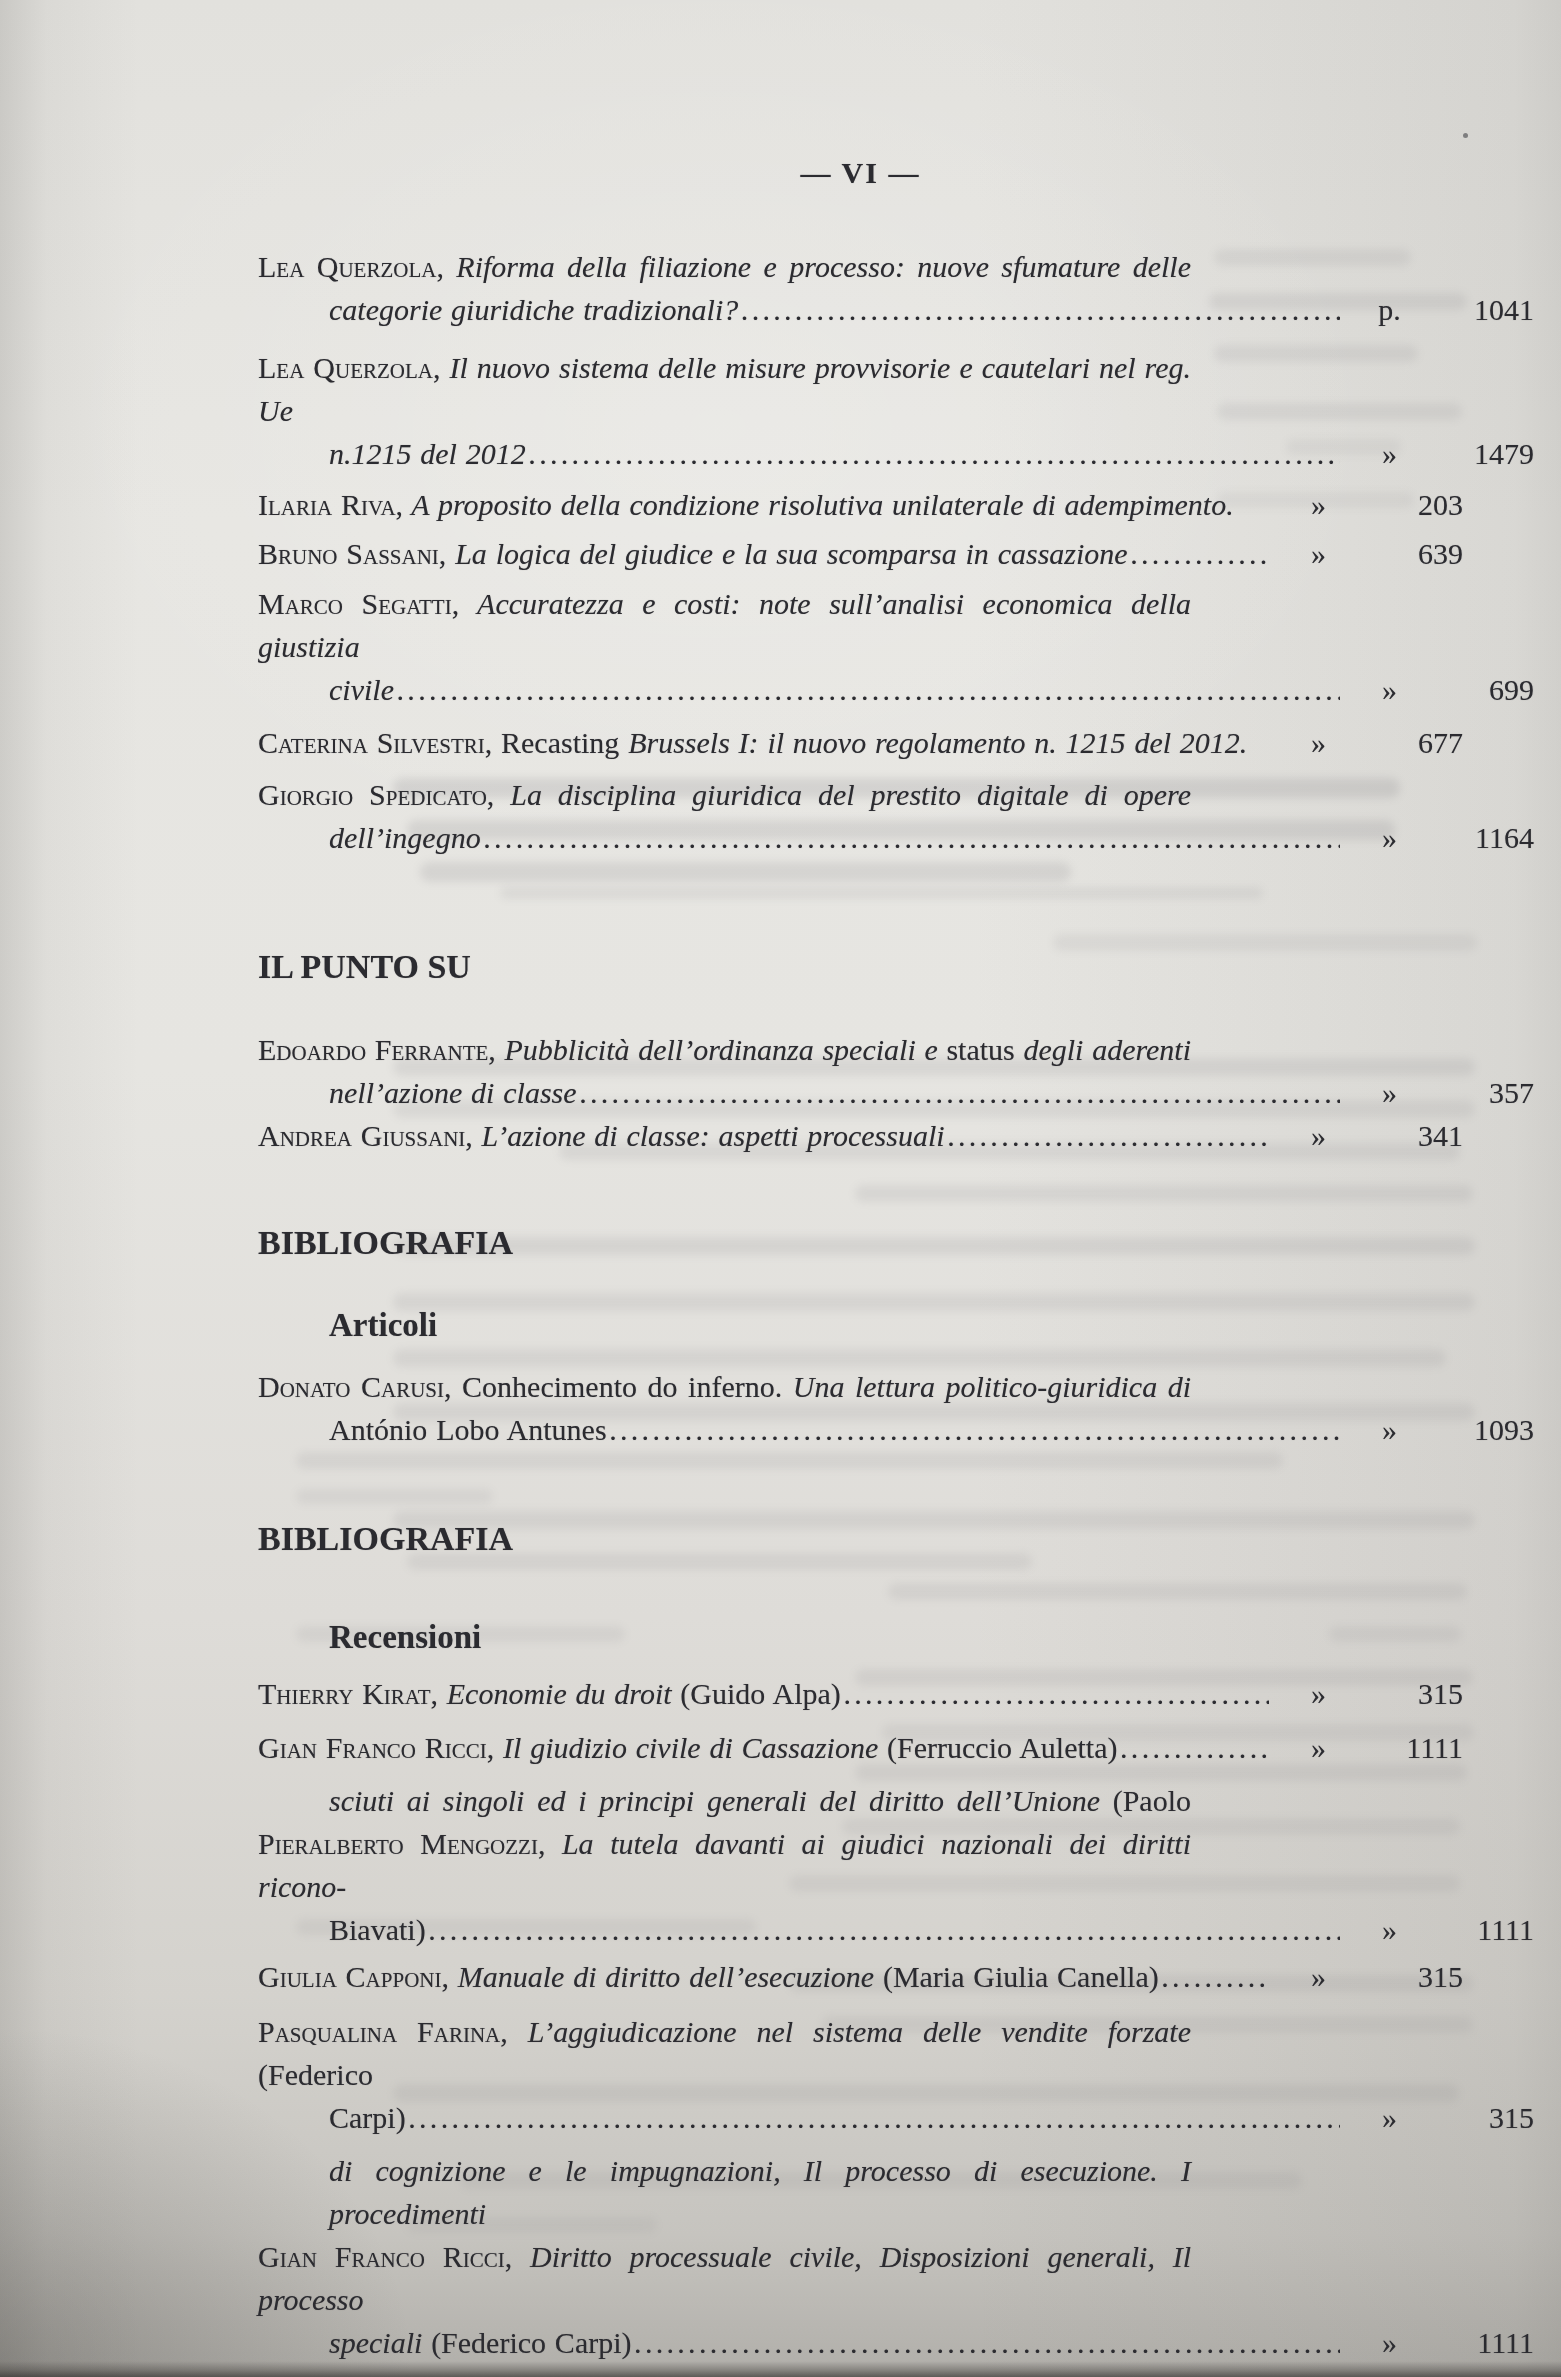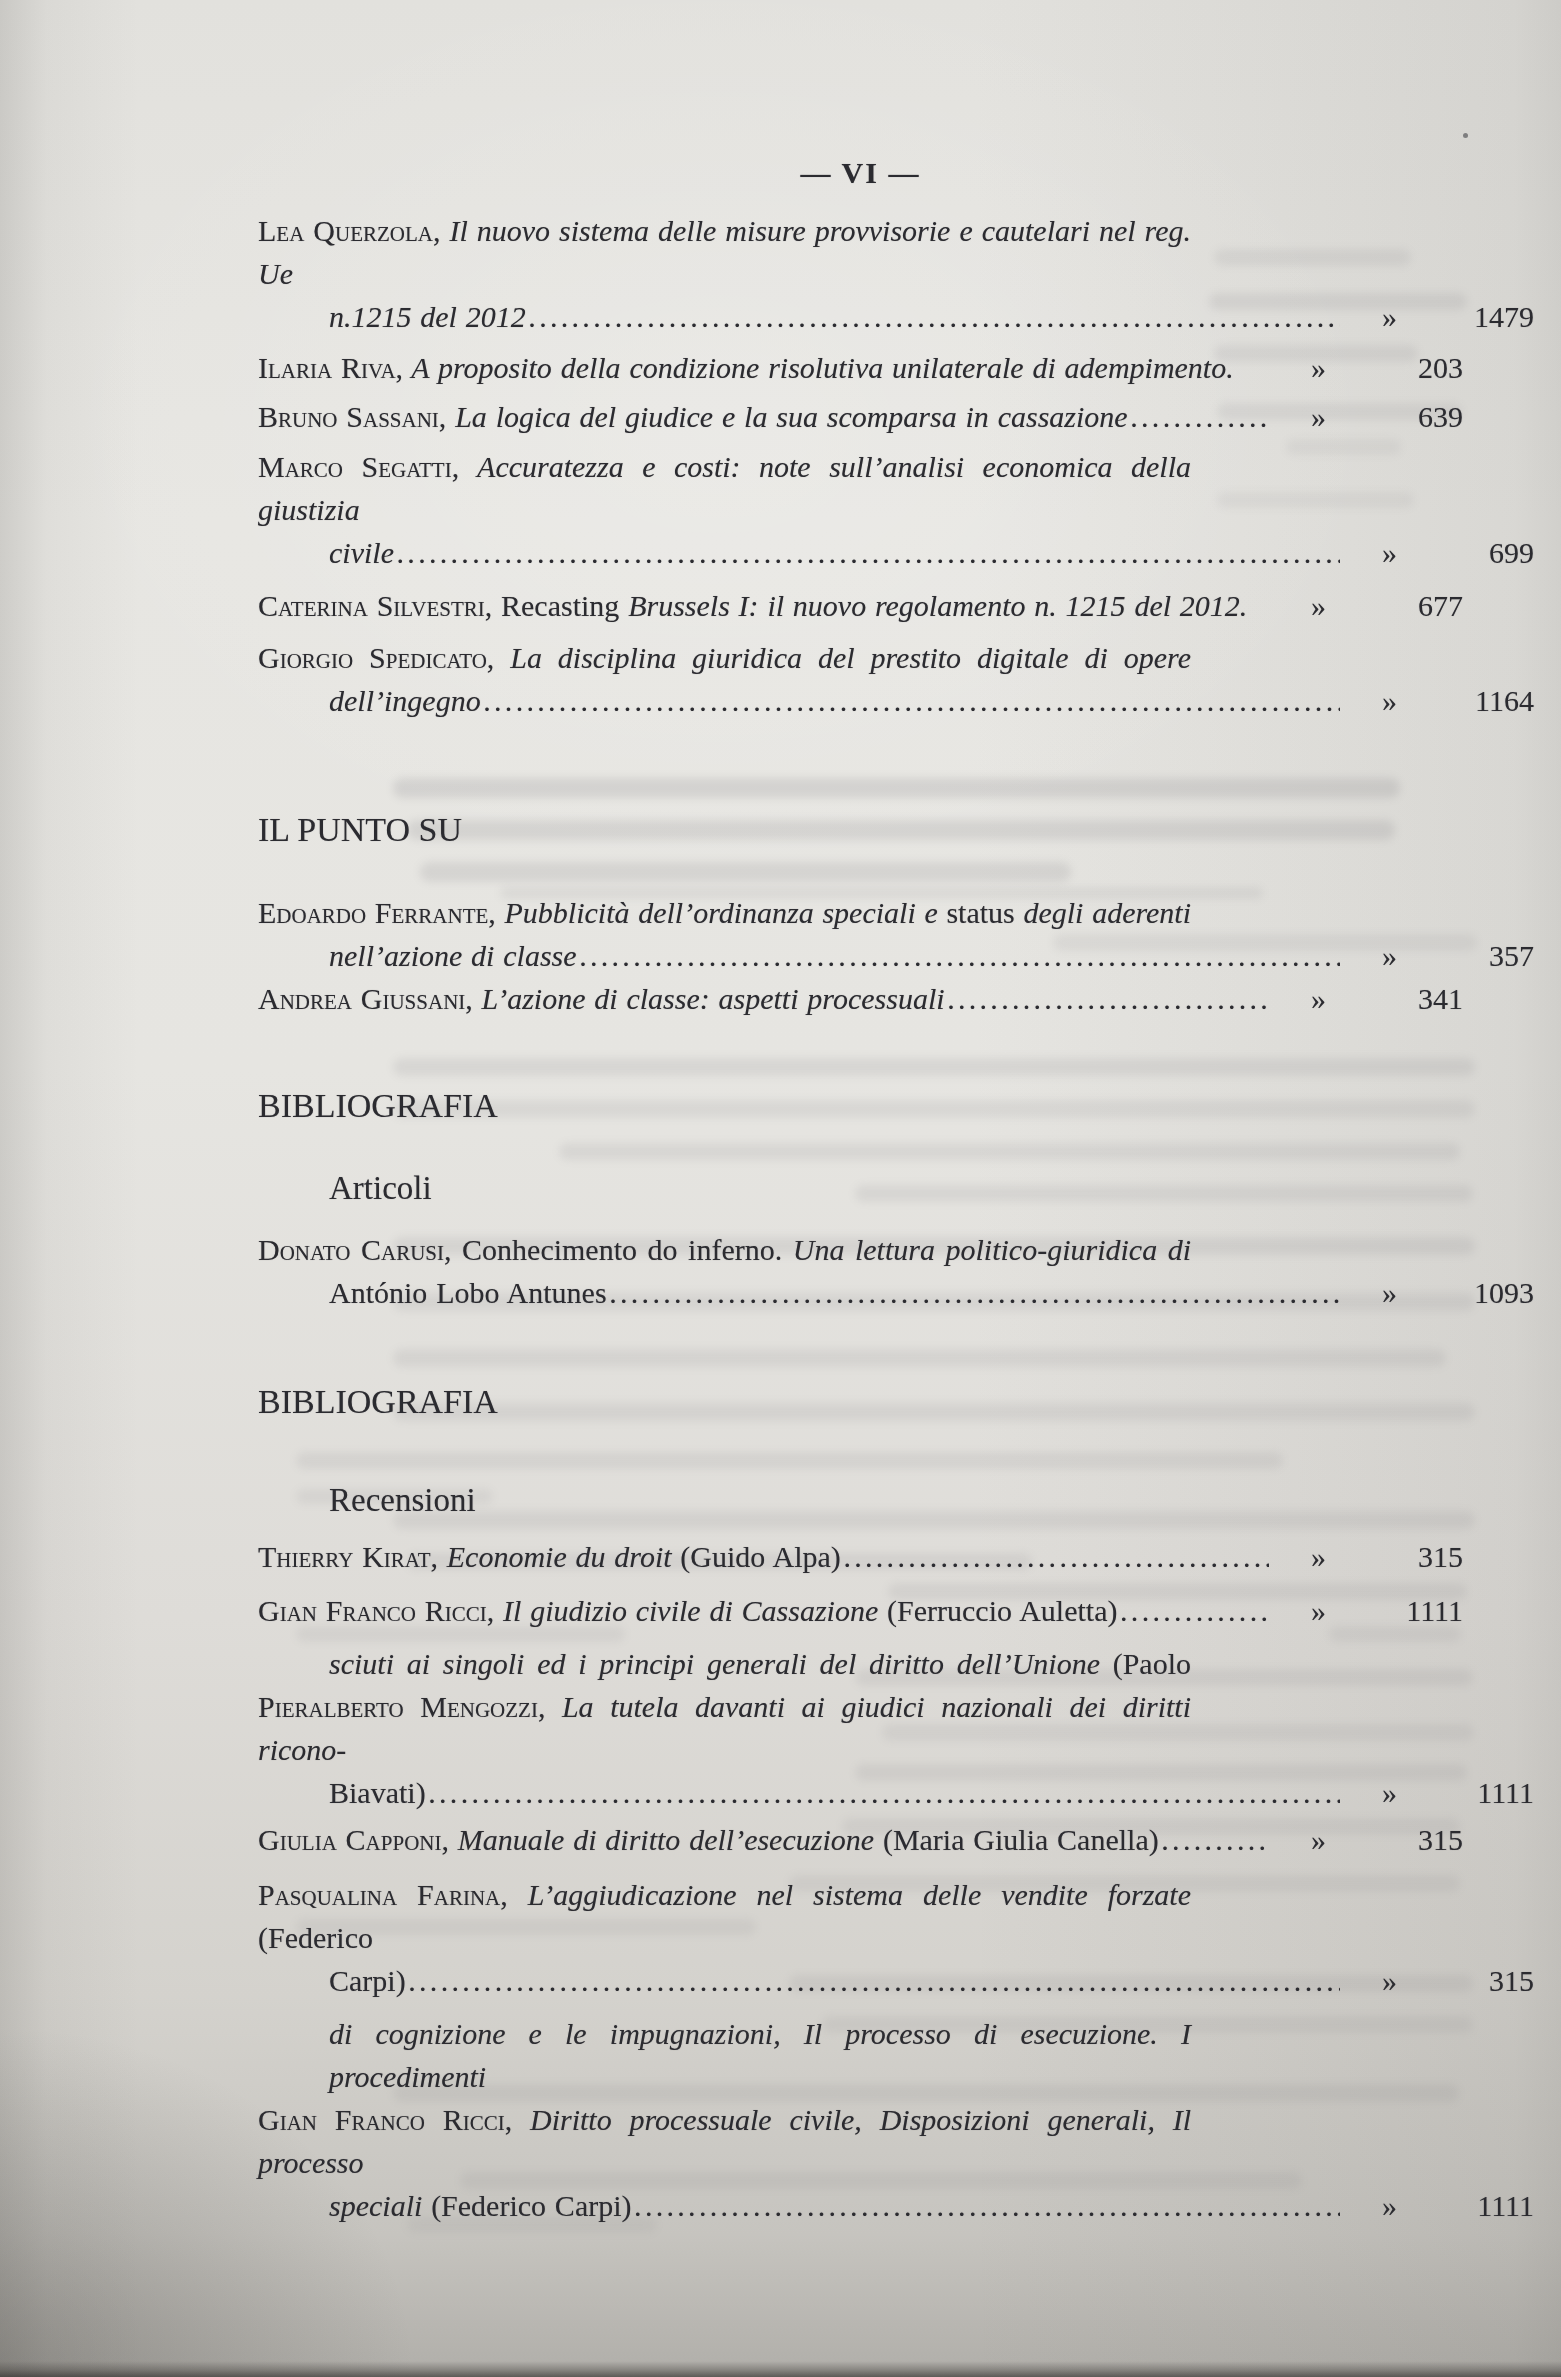--- a/index.html
+++ b/index.html
@@ -42,21 +42,21 @@
   .it{font-style:italic;}
   .rm{font-style:normal;}
   .dots{flex:1 1 0;min-width:0;overflow:hidden;white-space:nowrap;}
   .dots::after{
     content:"..........................................................................................................................................................";
     letter-spacing:3.3px;padding-left:2.6px;
   }
   .dots.none::after{content:"";}
   .marker{flex:0 0 99px;text-align:center;}
   .pnum{flex:0 0 95px;text-align:right;}
-  .heading{font-weight:normal;font-size:34px;line-height:43px;}
+  .heading{font-weight:bold;font-size:34px;line-height:43px;}
   .heading.sub{font-size:33px;padding-left:71px;}
 </style>
 </head>
 <body>
 
 <div class="page">
   <div class="ghosts">
       <div class="ghost" style="left: 1214px; top: 249px; width: 197px; height: 17px; opacity: 0.1;"></div>
       <div class="ghost" style="left: 1209px; top: 293px; width: 258px; height: 17px; opacity: 0.12;"></div>
       <div class="ghost" style="left: 1214px; top: 345px; width: 204px; height: 17px; opacity: 0.11;"></div>
@@ -93,20 +93,29 @@
       <div class="ghost" style="left: 822px; top: 2016px; width: 651px; height: 17px; opacity: 0.09;"></div>
       <div class="ghost" style="left: 393px; top: 2084px; width: 1066px; height: 18.4px; opacity: 0.1;"></div>
       <div class="ghost" style="left: 460px; top: 2172px; width: 842px; height: 17px; opacity: 0.09;"></div>
       <div class="ghost" style="left: 407px; top: 2217px; width: 250px; height: 16px; opacity: 0.07;"></div>
     </div>
 
   <div class="content">
 
     <div class="folio">— VI —</div>
 
+    <div class="entry" style="margin-top:51px">
+      <div class="line just"><span class="sc">Lea Querzola,</span><span class="it"> Riforma della filiazione e processo: nuove sfumature delle</span></div>
+      <div class="line cont leader">
+          <span class="t it">categorie giuridiche tradizionali? </span>
+          <span class="dots"></span>
+          <span class="marker">p.</span>
+          <span class="pnum">1041</span>
+        </div>
+    </div>
 
     <div class="entry" style="margin-top:14.5px">
       <div class="line just"><span class="sc">Lea Querzola,</span><span class="it"> Il nuovo sistema delle misure provvisorie e cautelari nel reg. Ue</span></div>
       <div class="line cont leader">
           <span class="t it">n.1215 del 2012 </span>
           <span class="dots"></span>
           <span class="marker">»</span>
           <span class="pnum">1479</span>
         </div>
     </div>

